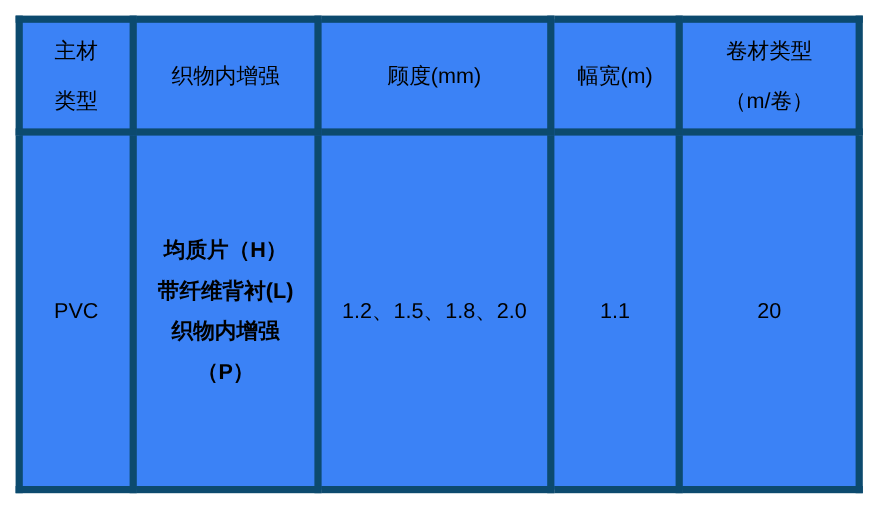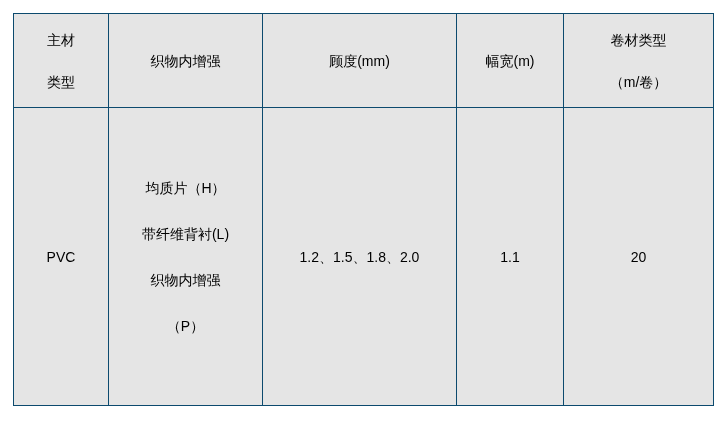--- a/index.html
+++ b/index.html
@@ -22,34 +22,34 @@
     position: absolute;
     left: 13px;
     top: 13px;
     width: 700px;
     height: 392px;
     border-collapse: collapse;
     table-layout: fixed;
   }
   table.spec-table th,
   table.spec-table td {
-    border: 1px solid #0c4a6e;
+    border: 6px solid #0c4a6e;
     text-align: center;
     vertical-align: middle;
-    font-size: 14px;
+    font-size: 18px;
     font-weight: normal;
     padding: 0;
     white-space: pre-line;
-    background: #e5e5e5;
+    background: #3b82f6;
   }
   table.spec-table thead tr { height: 94px; }
   table.spec-table tbody tr { height: 298px; }
   table.spec-table th { line-height: 42px; }
   table.spec-table td { line-height: 24px; }
-  table.spec-table td.roll-type { line-height: 46px; }
+  table.spec-table td.roll-type { line-height: 34px; font-weight: bold; }
 </style>
 </head>
 <body>
 
 <div class="page">
   <table class="spec-table">
     <colgroup>
       <col style="width:95px">
       <col style="width:154px">
       <col style="width:194px">

